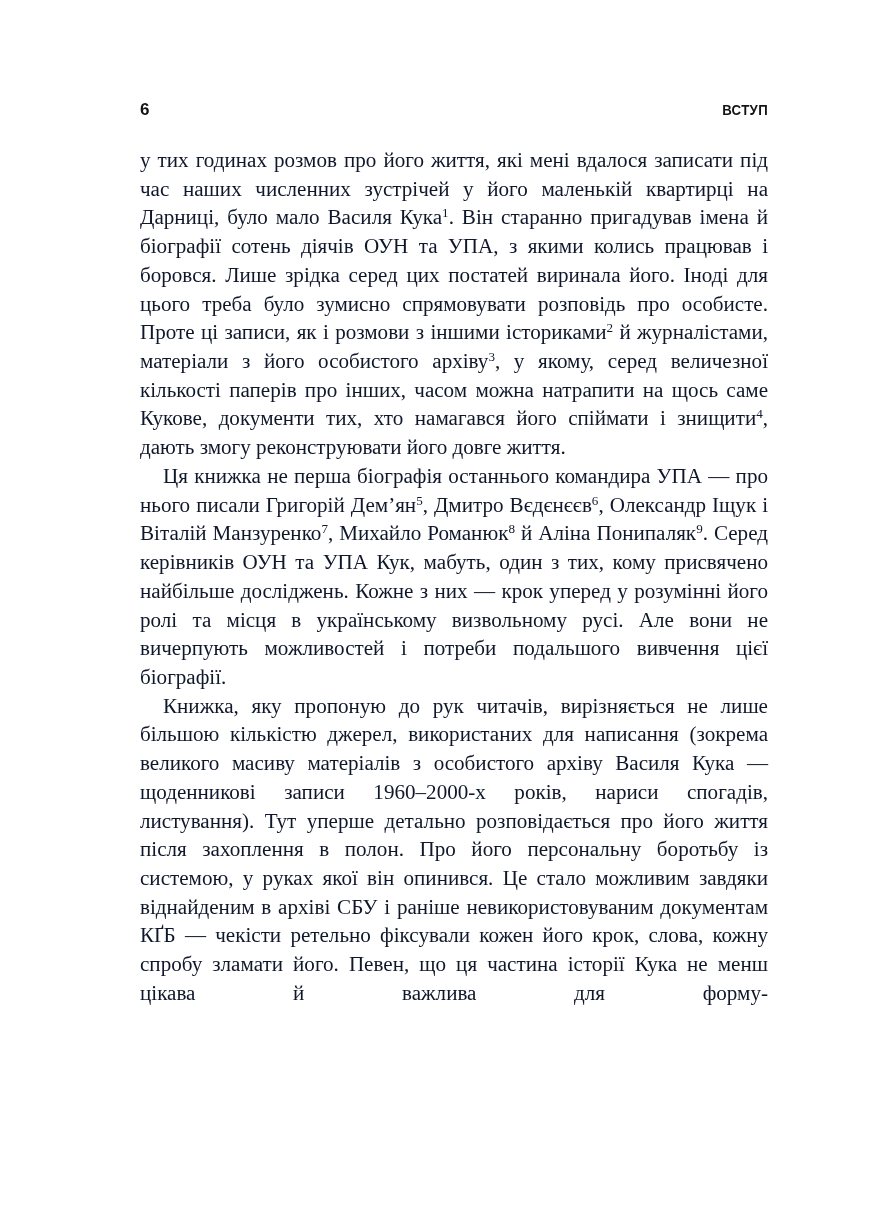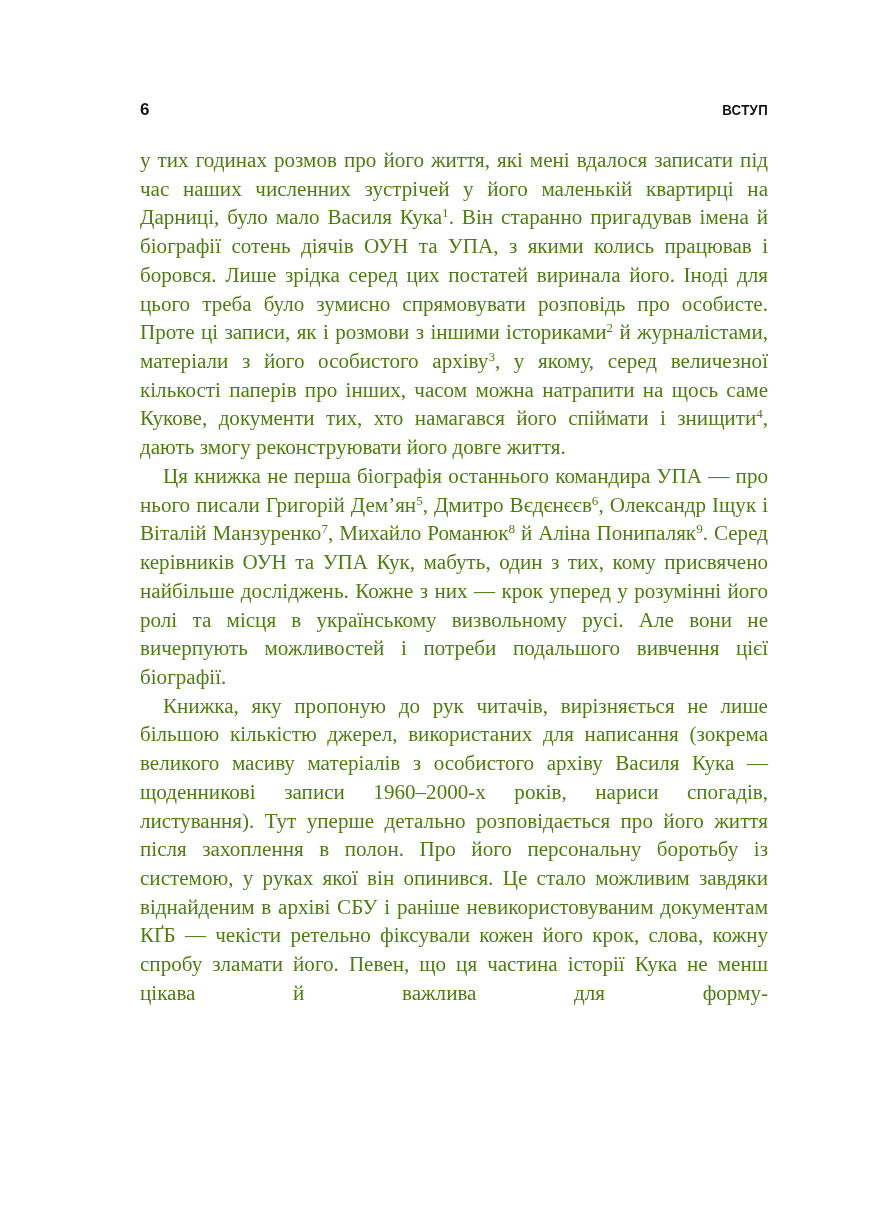--- a/index.html
+++ b/index.html
@@ -49,21 +49,21 @@
 
   
   .textblock {
     position: absolute;
     left: 140px;
     top: 146px;
     width: 628px;
     font-family: "Liberation Serif", "DejaVu Serif", serif;
     font-size: 21.1px;
     line-height: 28.72px;
-    color: #4d7c0f;
+    color: #0f172a;
     text-align: justify;
     text-justify: inter-word;
     -webkit-hyphens: manual;
     hyphens: manual;
   }
 
   .textblock p {
     margin: 0;
     text-indent: 0;
   }

